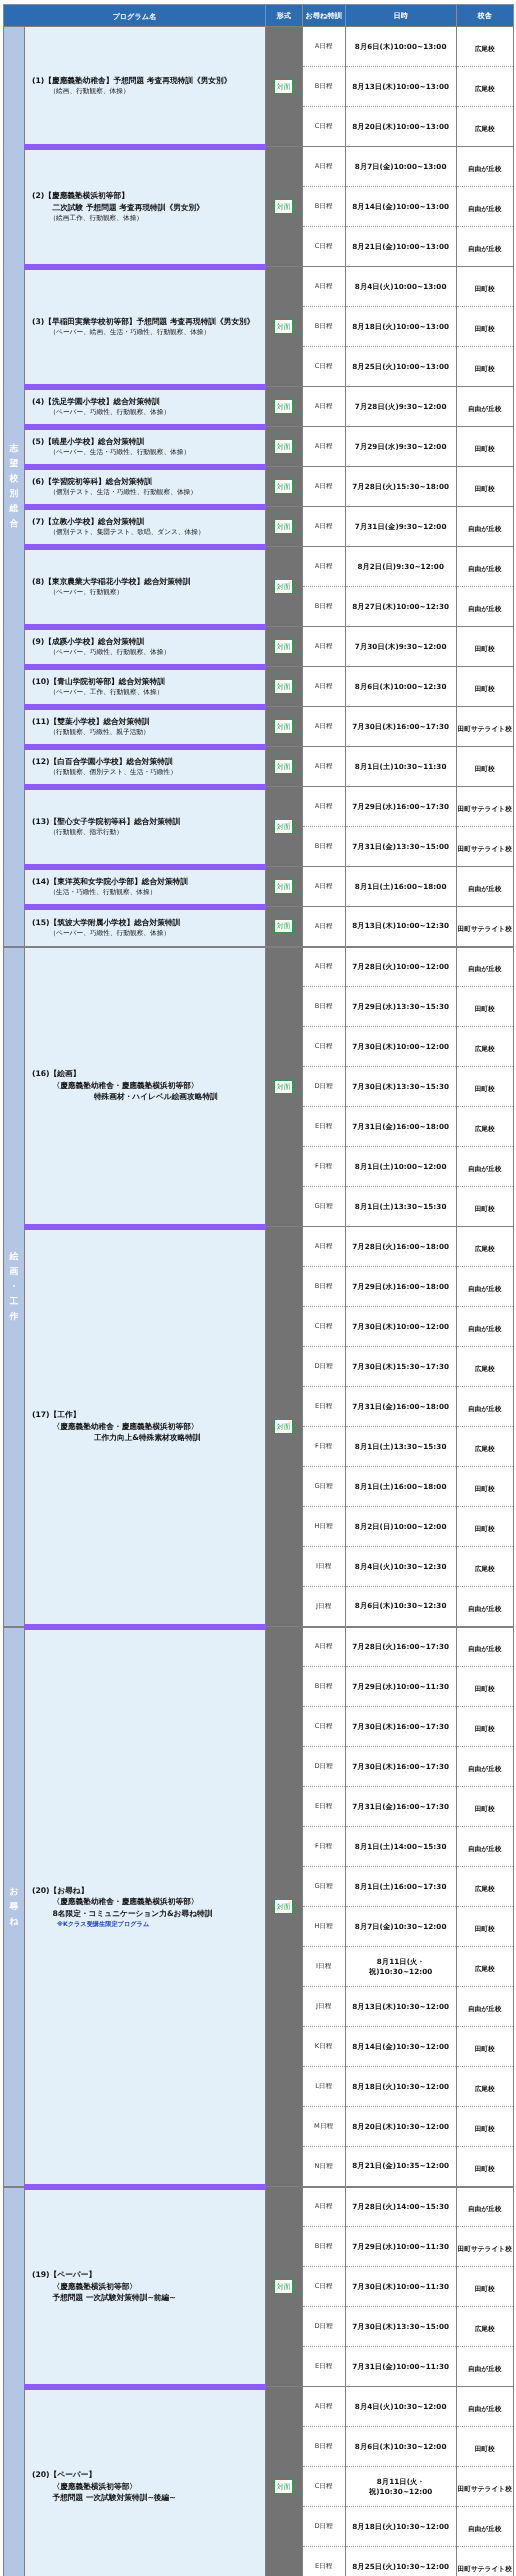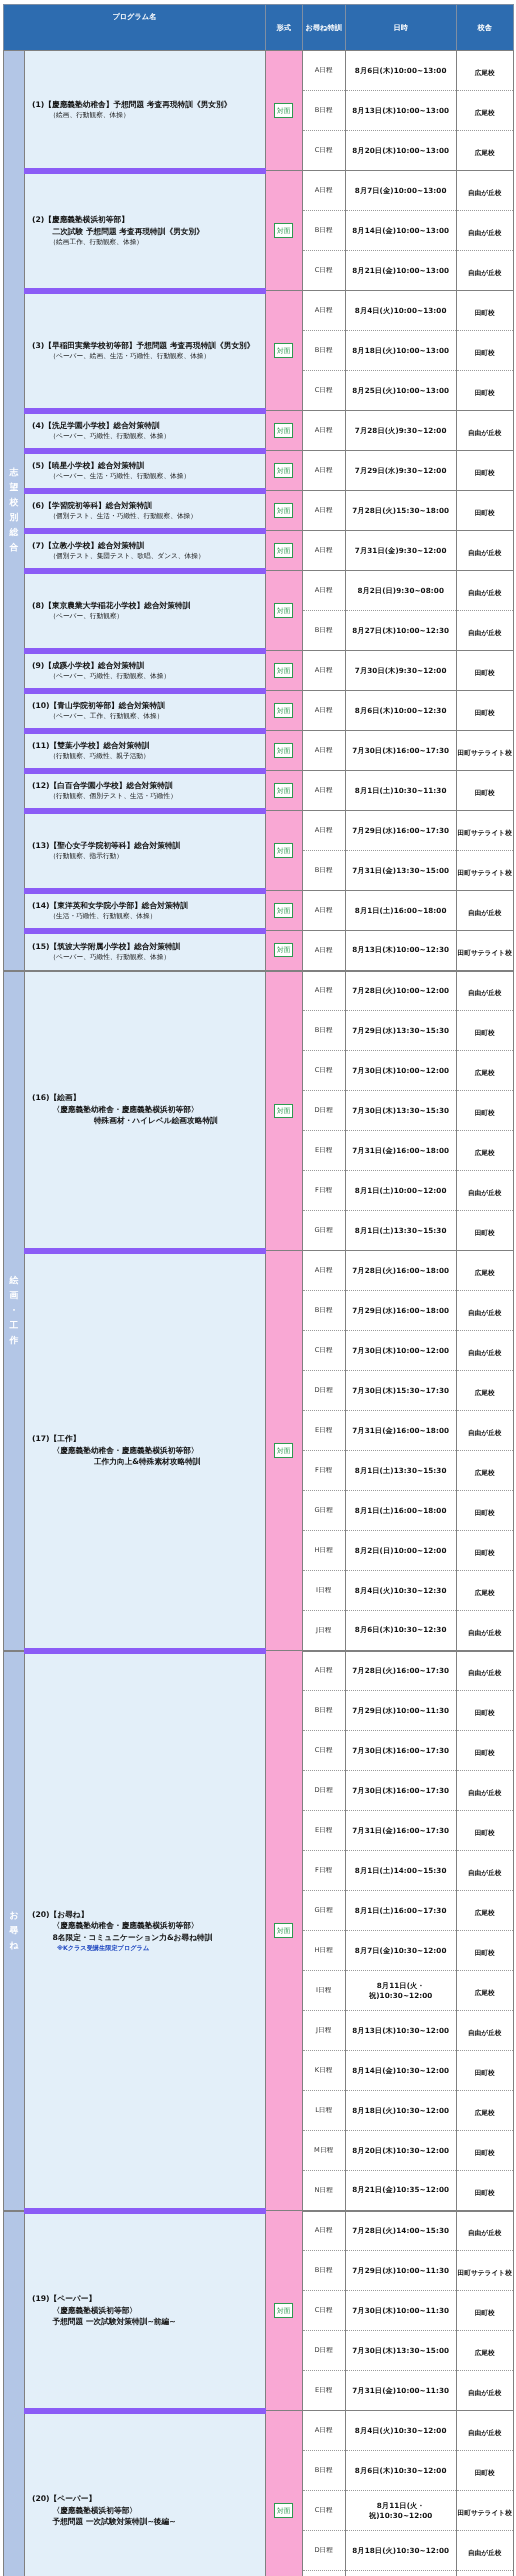--- a/index.html
+++ b/index.html
@@ -21,21 +21,21 @@
   col.c-fmt { width: 37px; }
   col.c-type { width: 43px; }
   col.c-date { width: 111px; }
   col.c-venue { width: 57px; }
 
   thead th {
     background: #2d6cb0;
     color: #fff;
     font-weight: bold;
     font-size: 7.2px;
-    height: 46px;
+    height: 22px;
     border: 1px solid #7e8ea3;
     border-bottom: 1.5px solid #808080;
     vertical-align: middle;
   }
   thead th.th-prog { vertical-align: top; padding-top: 7.2px; }
 
   td {
     border-left: 1px solid #808080;
     border-right: 1px solid #808080;
     vertical-align: middle;
@@ -59,21 +59,21 @@
     border-bottom: 6px solid #8b5cf6;
     line-height: 1.5;
   }
   td.prog .sub { font-size: 6.7px; padding-left: 17.5px; font-weight: normal; }
   td.prog .line { display: block; }
   td.prog .indent { padding-left: 20.6px; }
   td.prog .indent2 { padding-left: 62px; }
   td.prog .note { font-size: 6.2px; color: #2048c0; padding-left: 25px; }
 
   td.fmt {
-    background: #f9a8d4;
+    background: #737373;
     text-align: center;
     border-bottom: 1px solid #808080;
   }
   .badge {
     display: inline-block;
     font-size: 6.7px;
     padding: 2.1px 2.1px;
     border: 1px solid;
     line-height: 1.2;
     background: #fff;
@@ -224,21 +224,21 @@
         <td class="date">7月31日(金)9:30~12:00</td>
         <td class="venue">自由が丘校</td>
       </tr>
       <tr>
         <td class="prog" rowspan="2">
           <span class="line">(8)【東京農業大学稲花小学校】総合対策特訓</span>
           <span class="line sub">（ペーパー、行動観察）</span>
         </td>
         <td class="fmt" rowspan="2"><span class="badge face">対面</span></td>
         <td class="type">A日程</td>
-        <td class="date">8月2日(日)9:30~08:00</td>
+        <td class="date">8月2日(日)9:30~12:00</td>
         <td class="venue">自由が丘校</td>
       </tr>
       <tr class="last-slot">
         <td class="type">B日程</td>
         <td class="date">8月27日(木)10:00~12:30</td>
         <td class="venue">自由が丘校</td>
       </tr>
       <tr class="last-slot">
         <td class="prog" rowspan="1">
           <span class="line">(9)【成蹊小学校】総合対策特訓</span>

